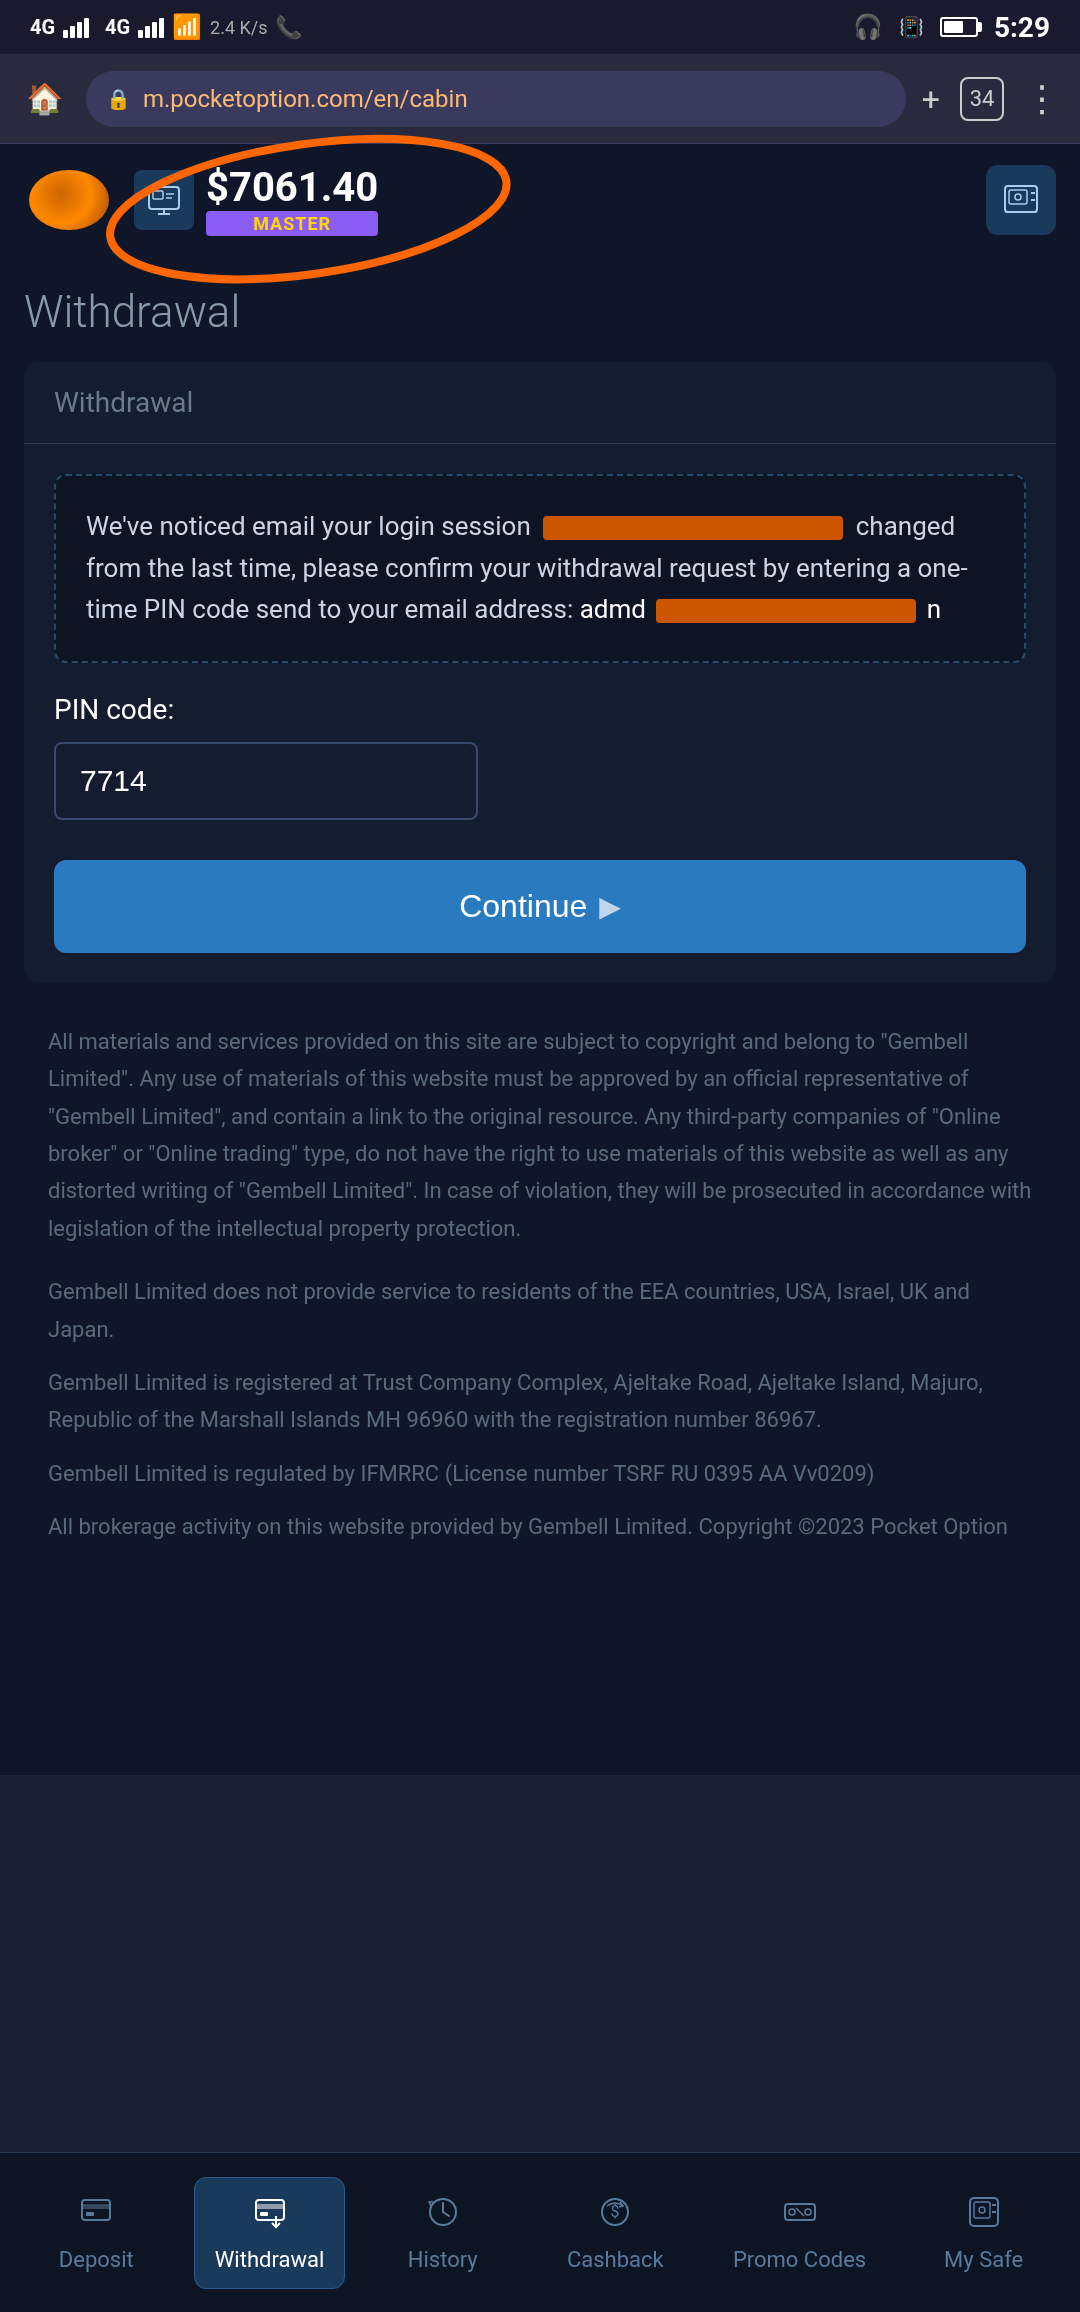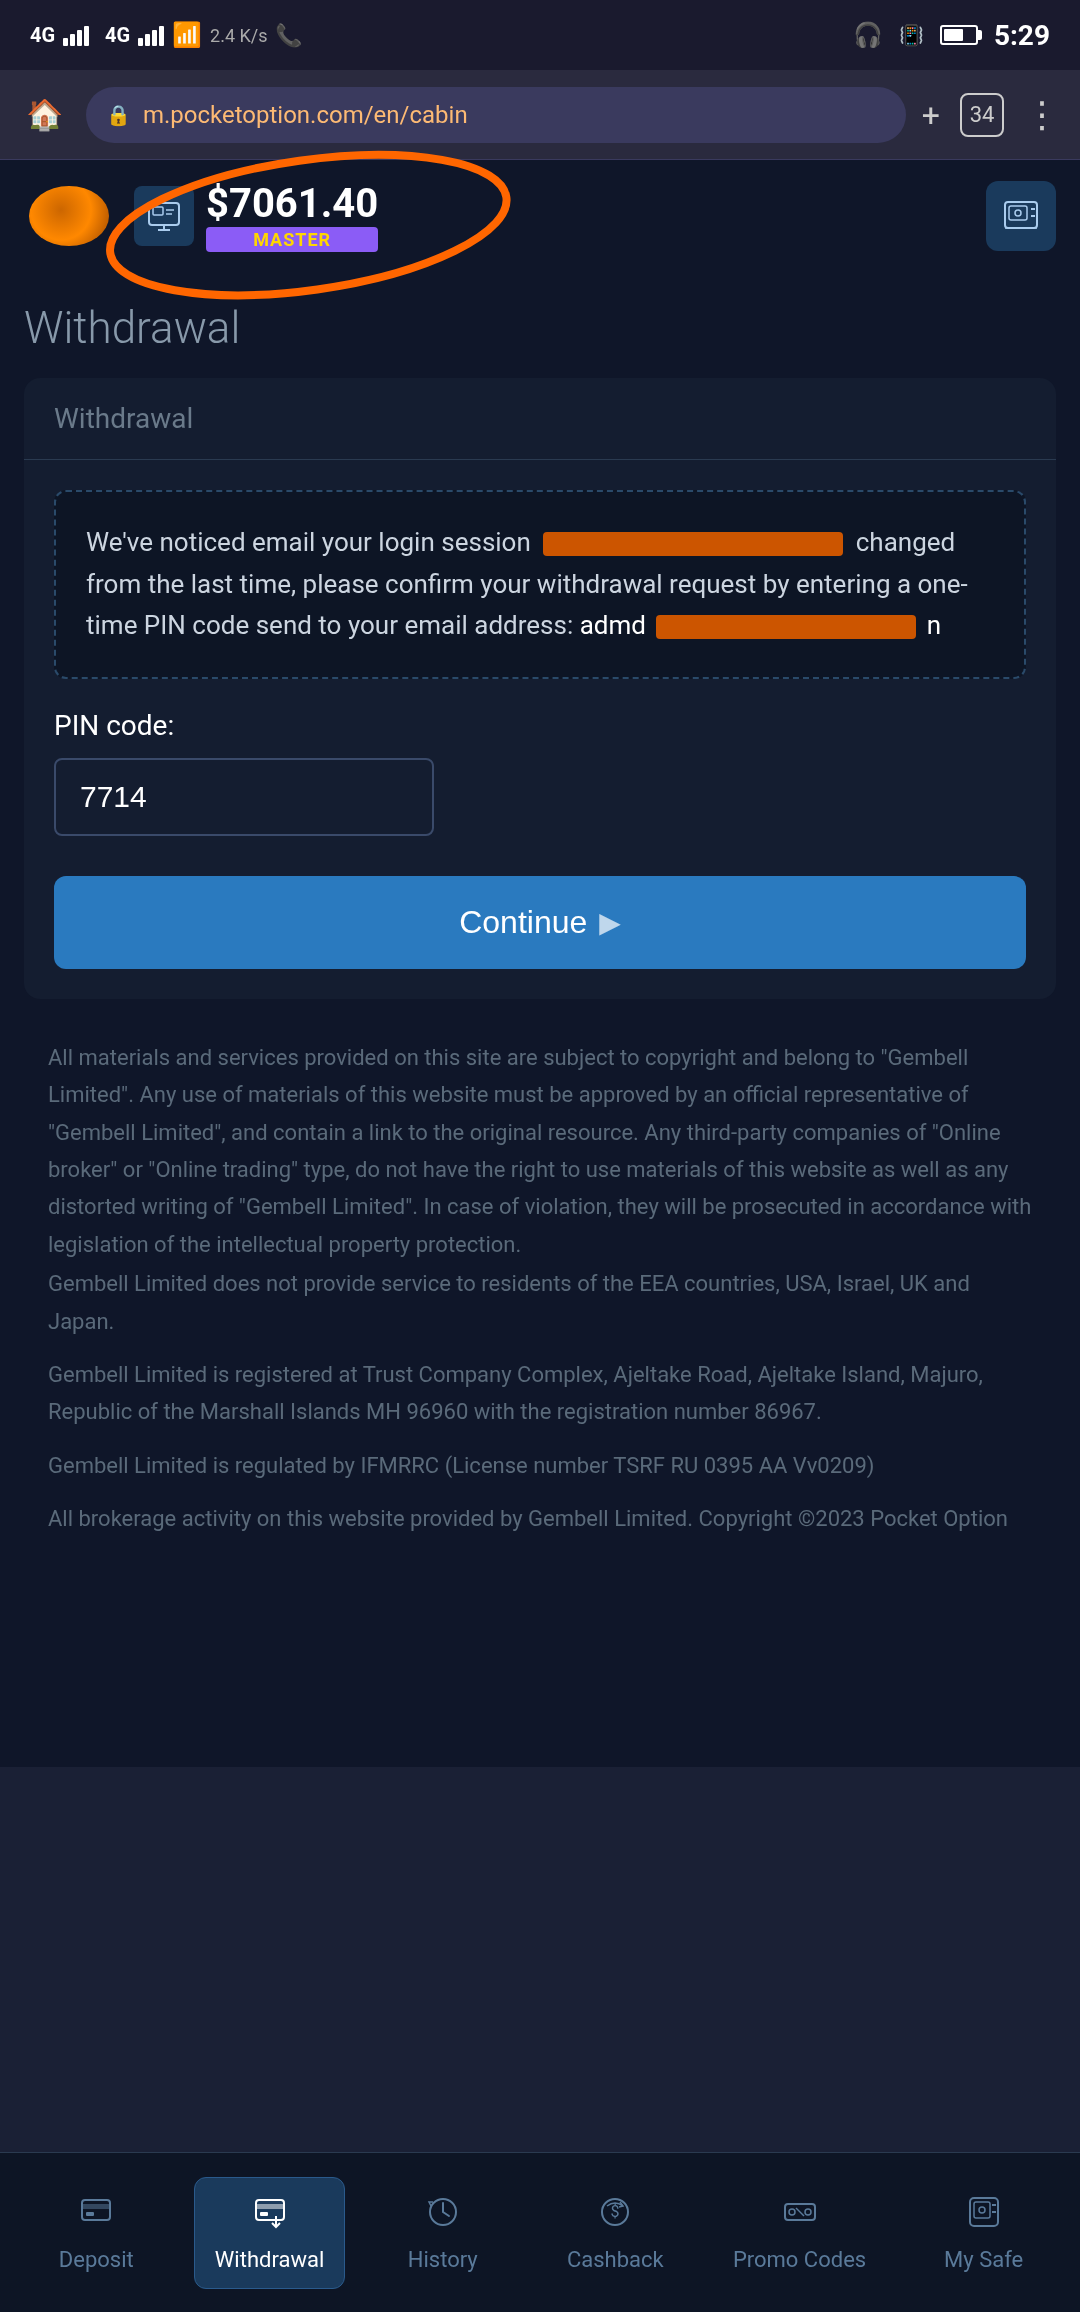--- a/index.html
+++ b/index.html
@@ -10,21 +10,21 @@
       min-height: 2312px;
       background: #1a2035;
       font-family: -apple-system, BlinkMacSystemFont, 'Segoe UI', Roboto, sans-serif;
       color: #fff;
       overflow-x: hidden;
     }
 
     
     .status-bar {
       background: #1a1a2e;
-      height: 70px;
+      height: 54px;
       display: flex;
       align-items: center;
       justify-content: space-between;
       padding: 0 30px;
       font-size: 26px;
       color: #fff;
     }
     .status-left {
       display: flex;
       align-items: center;
@@ -240,21 +240,21 @@
       margin-top: 40px;
     }
 
     
     .pin-label {
       font-size: 28px;
       color: #fff;
       margin-bottom: 16px;
     }
     .pin-input {
-      width: 380px;
+      width: 424px;
       background: transparent;
       border: 2px solid #3a4a6a;
       border-radius: 8px;
       padding: 20px 24px;
       font-size: 30px;
       color: #fff;
       outline: none;
       margin-bottom: 40px;
     }
     .continue-btn {
@@ -448,21 +448,21 @@
       
       <button class="continue-btn">
         <span>Continue</span>
         <span class="continue-arrow">▶</span>
       </button>
     </div>
   </div>
 
   <div class="footer-text">
     <p>All materials and services provided on this site are subject to copyright and belong to "Gembell Limited". Any use of materials of this website must be approved by an official representative of "Gembell Limited", and contain a link to the original resource. Any third-party companies of "Online broker" or "Online trading" type, do not have the right to use materials of this website as well as any distorted writing of "Gembell Limited". In case of violation, they will be prosecuted in accordance with legislation of the intellectual property protection.</p>
-    <p style="margin-top:2px;">Gembell Limited does not provide service to residents of the EEA countries, USA, Israel, UK and Japan.</p>
+    <p style="margin-top:26px;">Gembell Limited does not provide service to residents of the EEA countries, USA, Israel, UK and Japan.</p>
     <p style="margin-top:16px;">Gembell Limited is registered at Trust Company Complex, Ajeltake Road, Ajeltake Island, Majuro, Republic of the Marshall Islands MH 96960 with the registration number 86967.</p>
     <p style="margin-top:16px;">Gembell Limited is regulated by IFMRRC (License number TSRF RU 0395 AA Vv0209)</p>
     <p style="margin-top:16px;">All brokerage activity on this website provided by Gembell Limited. Copyright ©2023 Pocket Option</p>
   </div>
 
   <div class="body-padding"></div>
 </div>
 
 <div class="bottom-nav">
 

